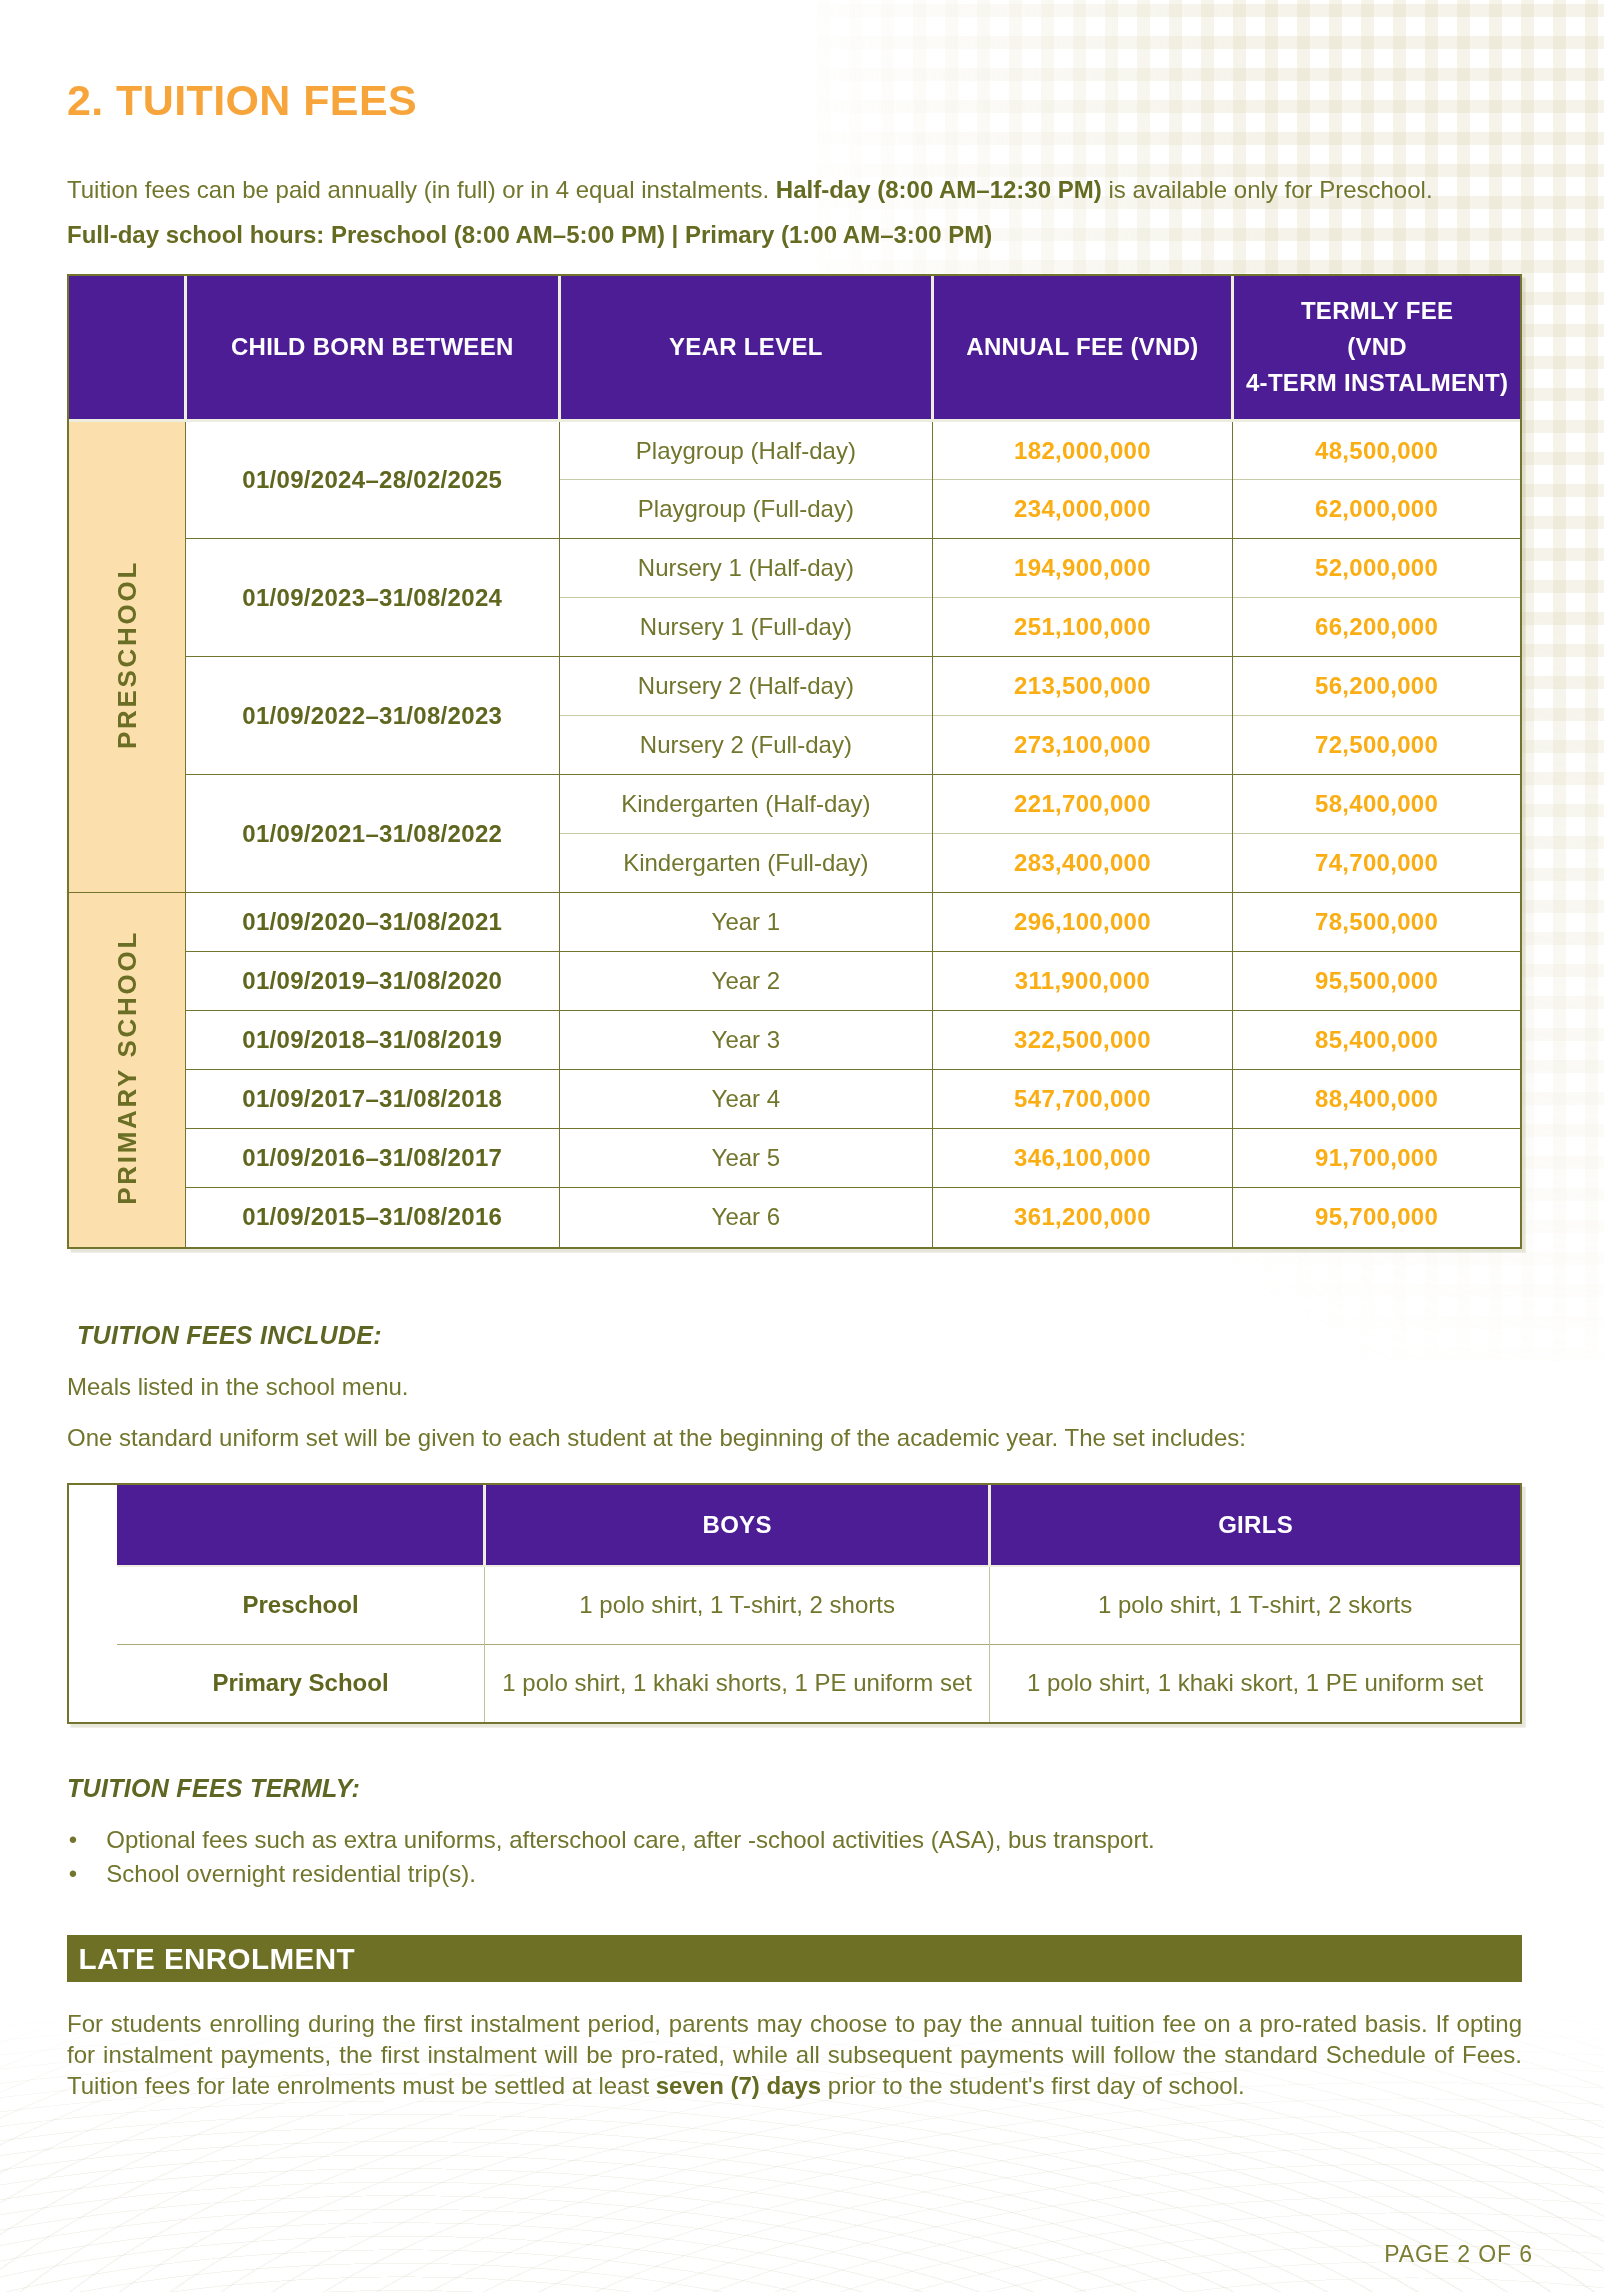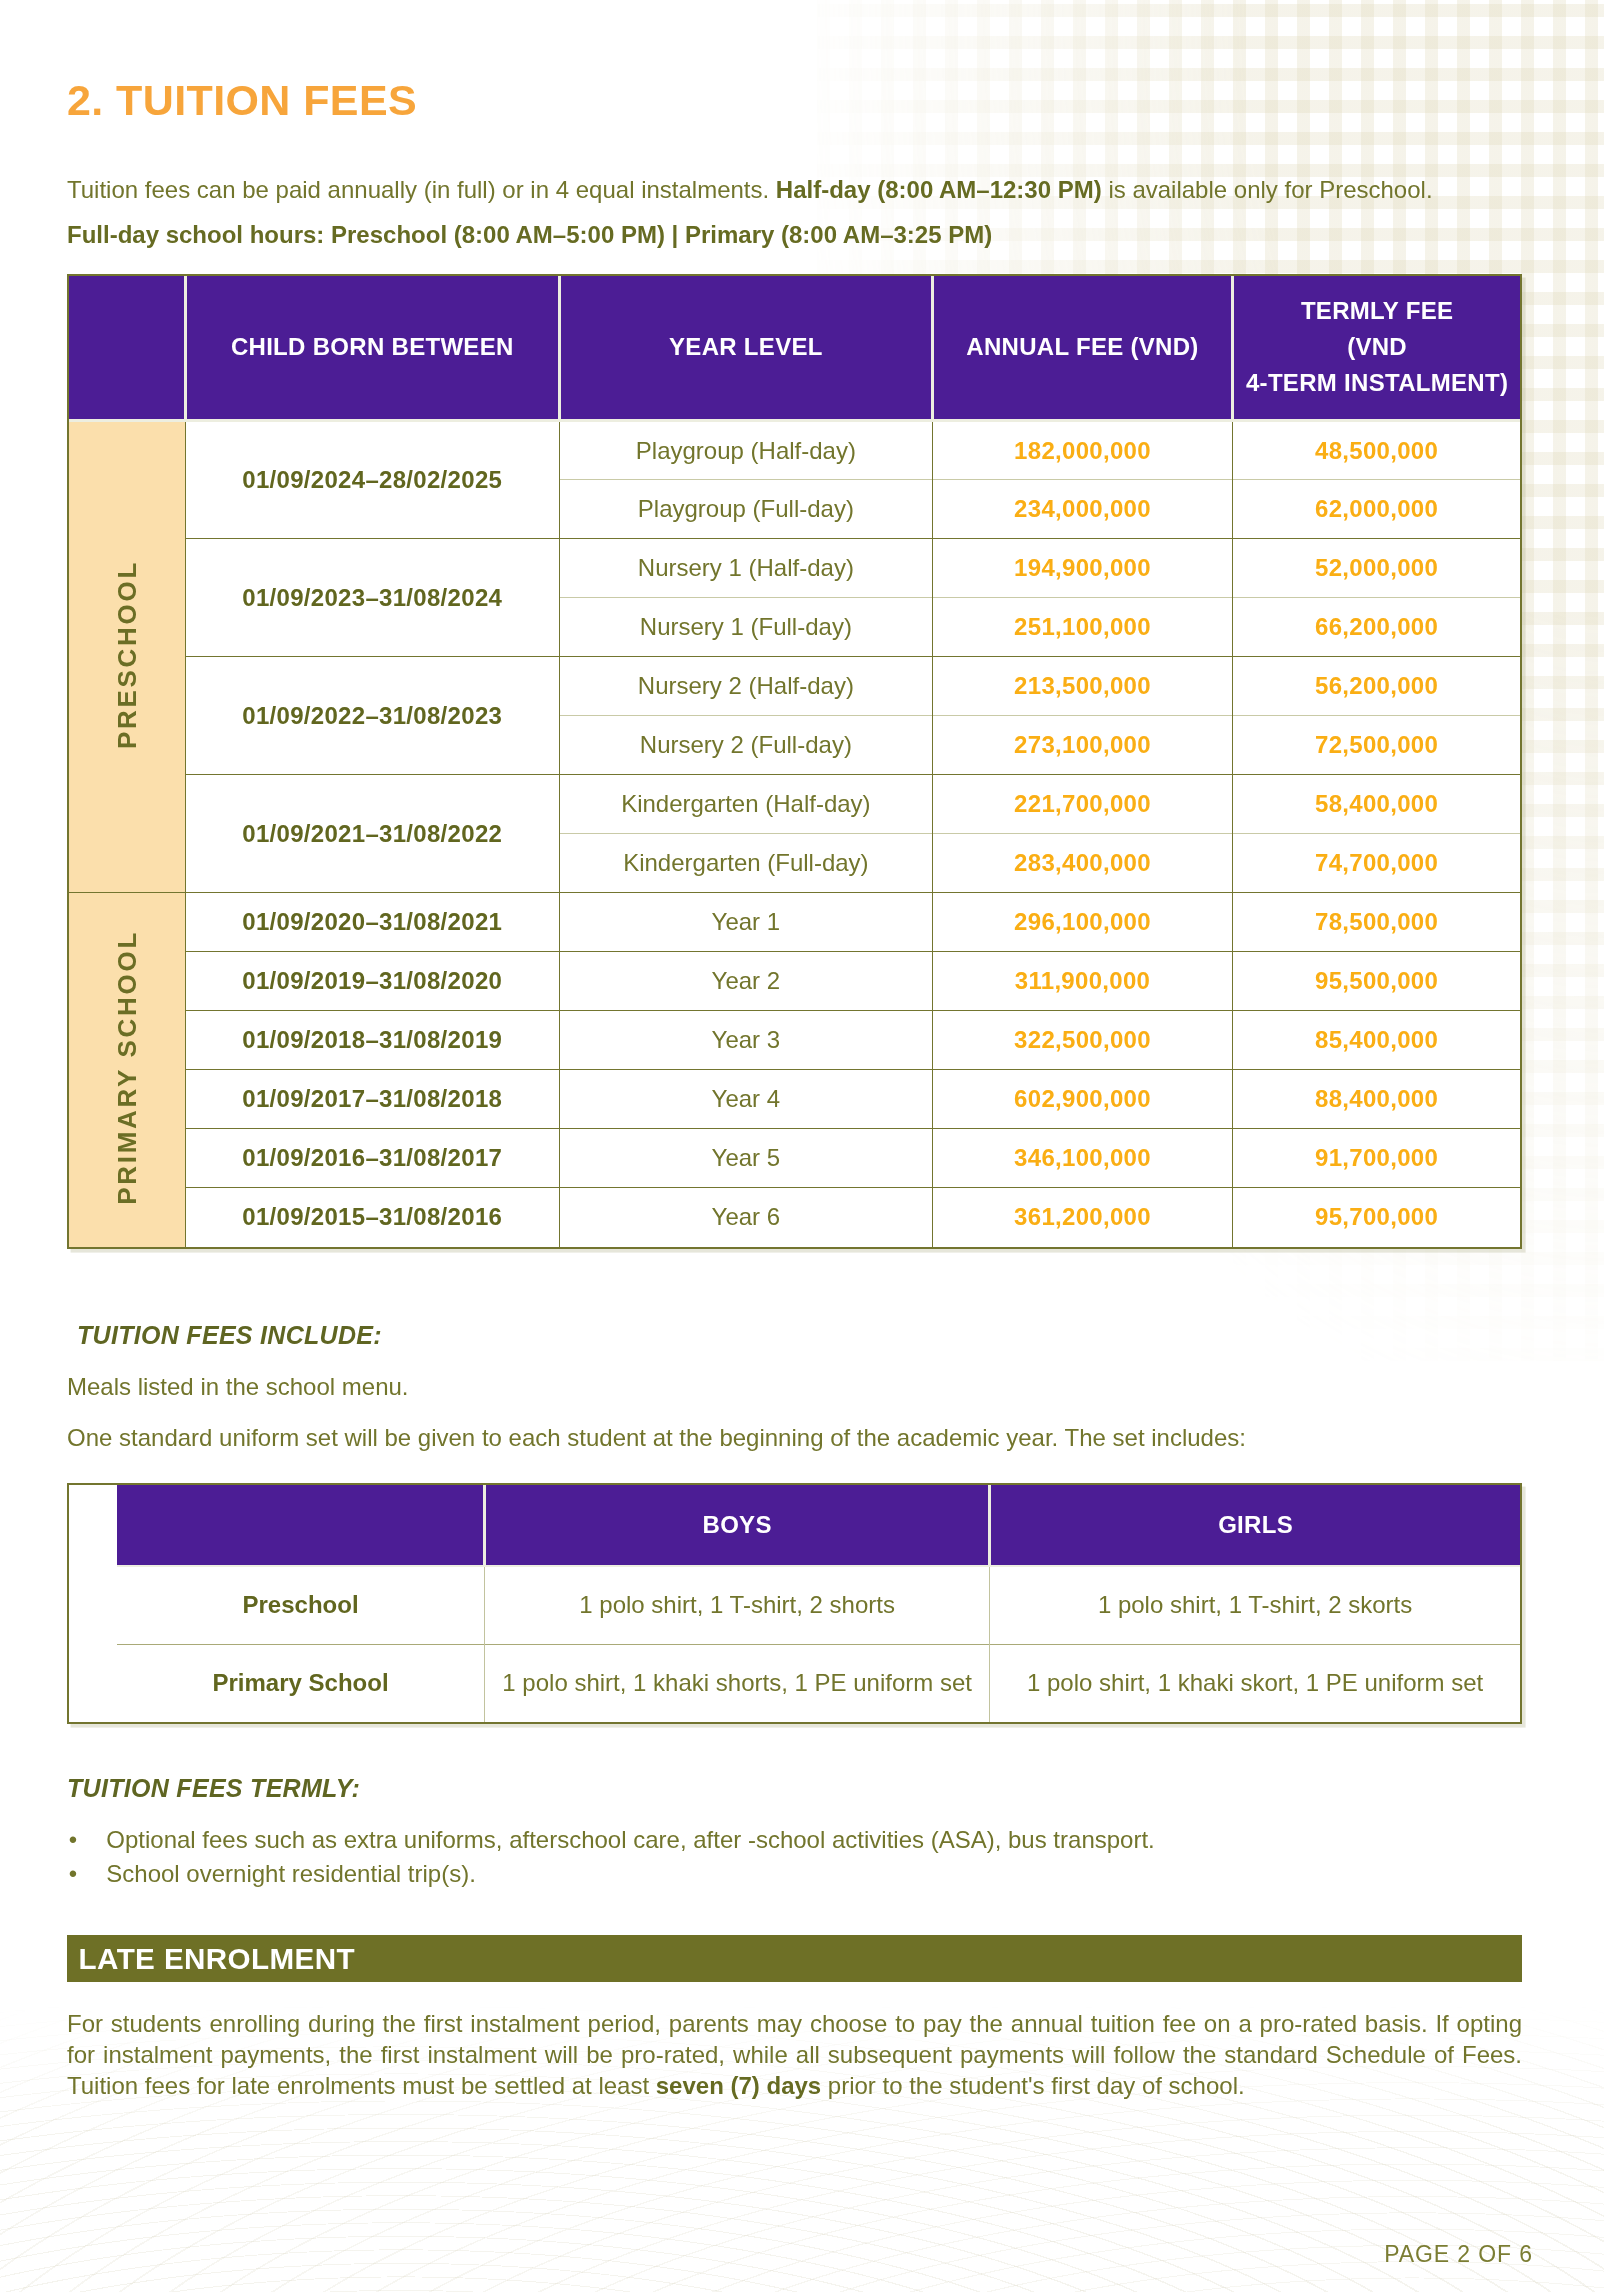--- a/index.html
+++ b/index.html
@@ -135,21 +135,21 @@
 <body>
 
 <div class="bg-grid"></div>
 <div class="bg-waves"></div>
 
 <div class="content">
 
   <h1 class="page-title">2. TUITION FEES</h1>
 
   <p class="intro-line1"><span>Tuition fees can be paid annually (in full) or in 4 equal instalments. </span><span class="b">Half-day (8:00 AM–12:30 PM)</span><span> is available only for Preschool.</span></p>
-  <p class="intro-line2">Full-day school hours: Preschool (8:00 AM–5:00 PM) | Primary (8:00 AM–3:25 PM)</p>
+  <p class="intro-line2">Full-day school hours: Preschool (8:00 AM–5:00 PM) | Primary (1:00 AM–3:00 PM)</p>
 
   <div class="tbl-frame frame-fees">
     <table class="fees-table">
       <colgroup>
         <col style="width:8.0%">
           <col style="width:25.8%">
           <col style="width:25.7%">
           <col style="width:20.7%">
           <col style="width:19.8%">
       </colgroup>
@@ -225,21 +225,21 @@
           </tr>
           <tr>
             <td class="born-cell" rowspan="1">01/09/2018–31/08/2019</td>
             <td class="level-cell">Year 3</td>
             <td class="fee-cell">322,500,000</td>
             <td class="fee-cell">85,400,000</td>
           </tr>
           <tr>
             <td class="born-cell" rowspan="1">01/09/2017–31/08/2018</td>
             <td class="level-cell">Year 4</td>
-            <td class="fee-cell">602,900,000</td>
+            <td class="fee-cell">547,700,000</td>
             <td class="fee-cell">88,400,000</td>
           </tr>
           <tr>
             <td class="born-cell" rowspan="1">01/09/2016–31/08/2017</td>
             <td class="level-cell">Year 5</td>
             <td class="fee-cell">346,100,000</td>
             <td class="fee-cell">91,700,000</td>
           </tr>
           <tr>
             <td class="born-cell" rowspan="1">01/09/2015–31/08/2016</td>

